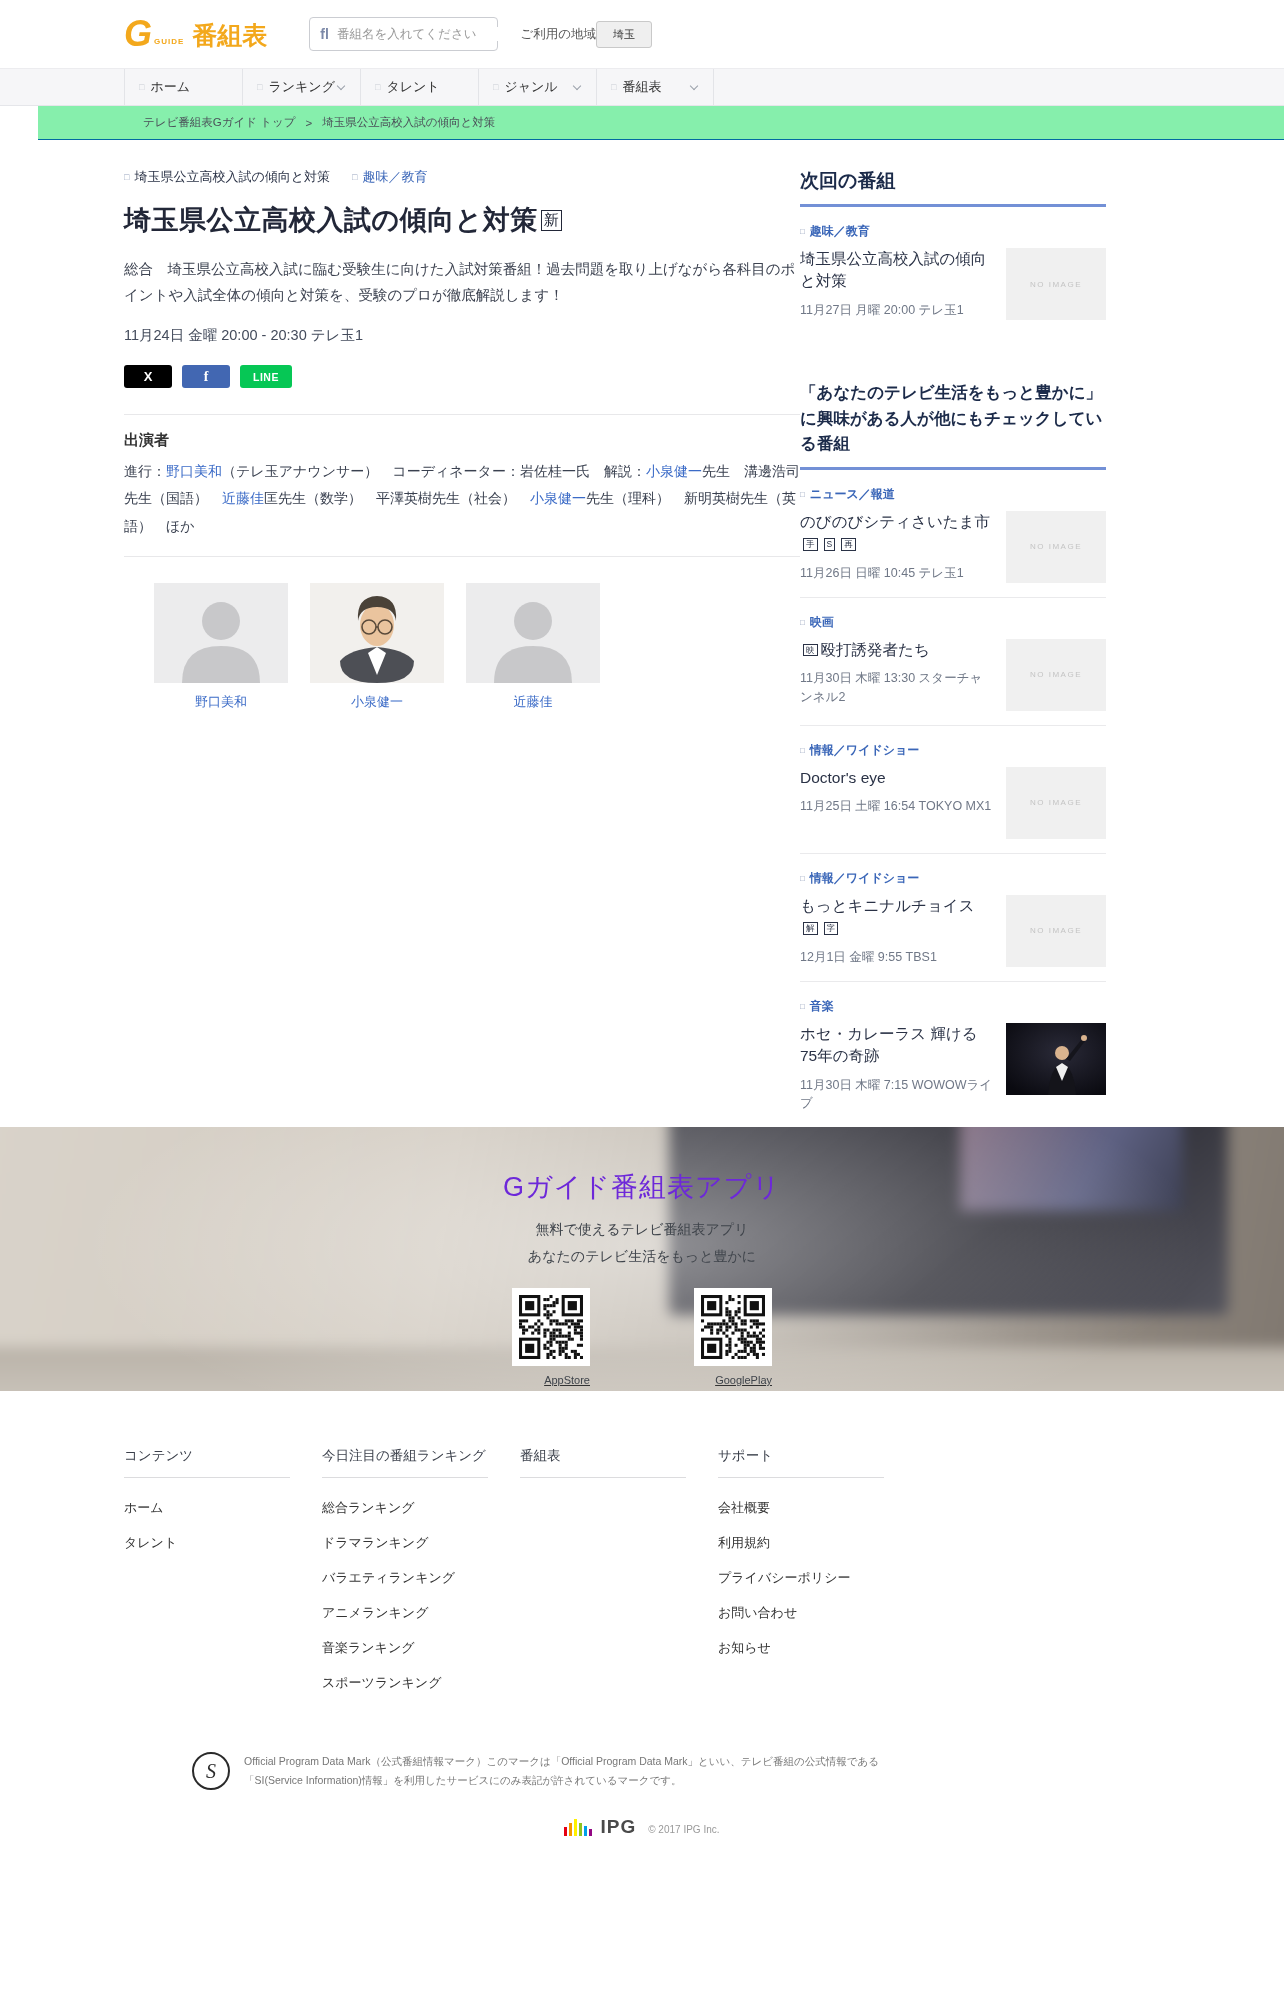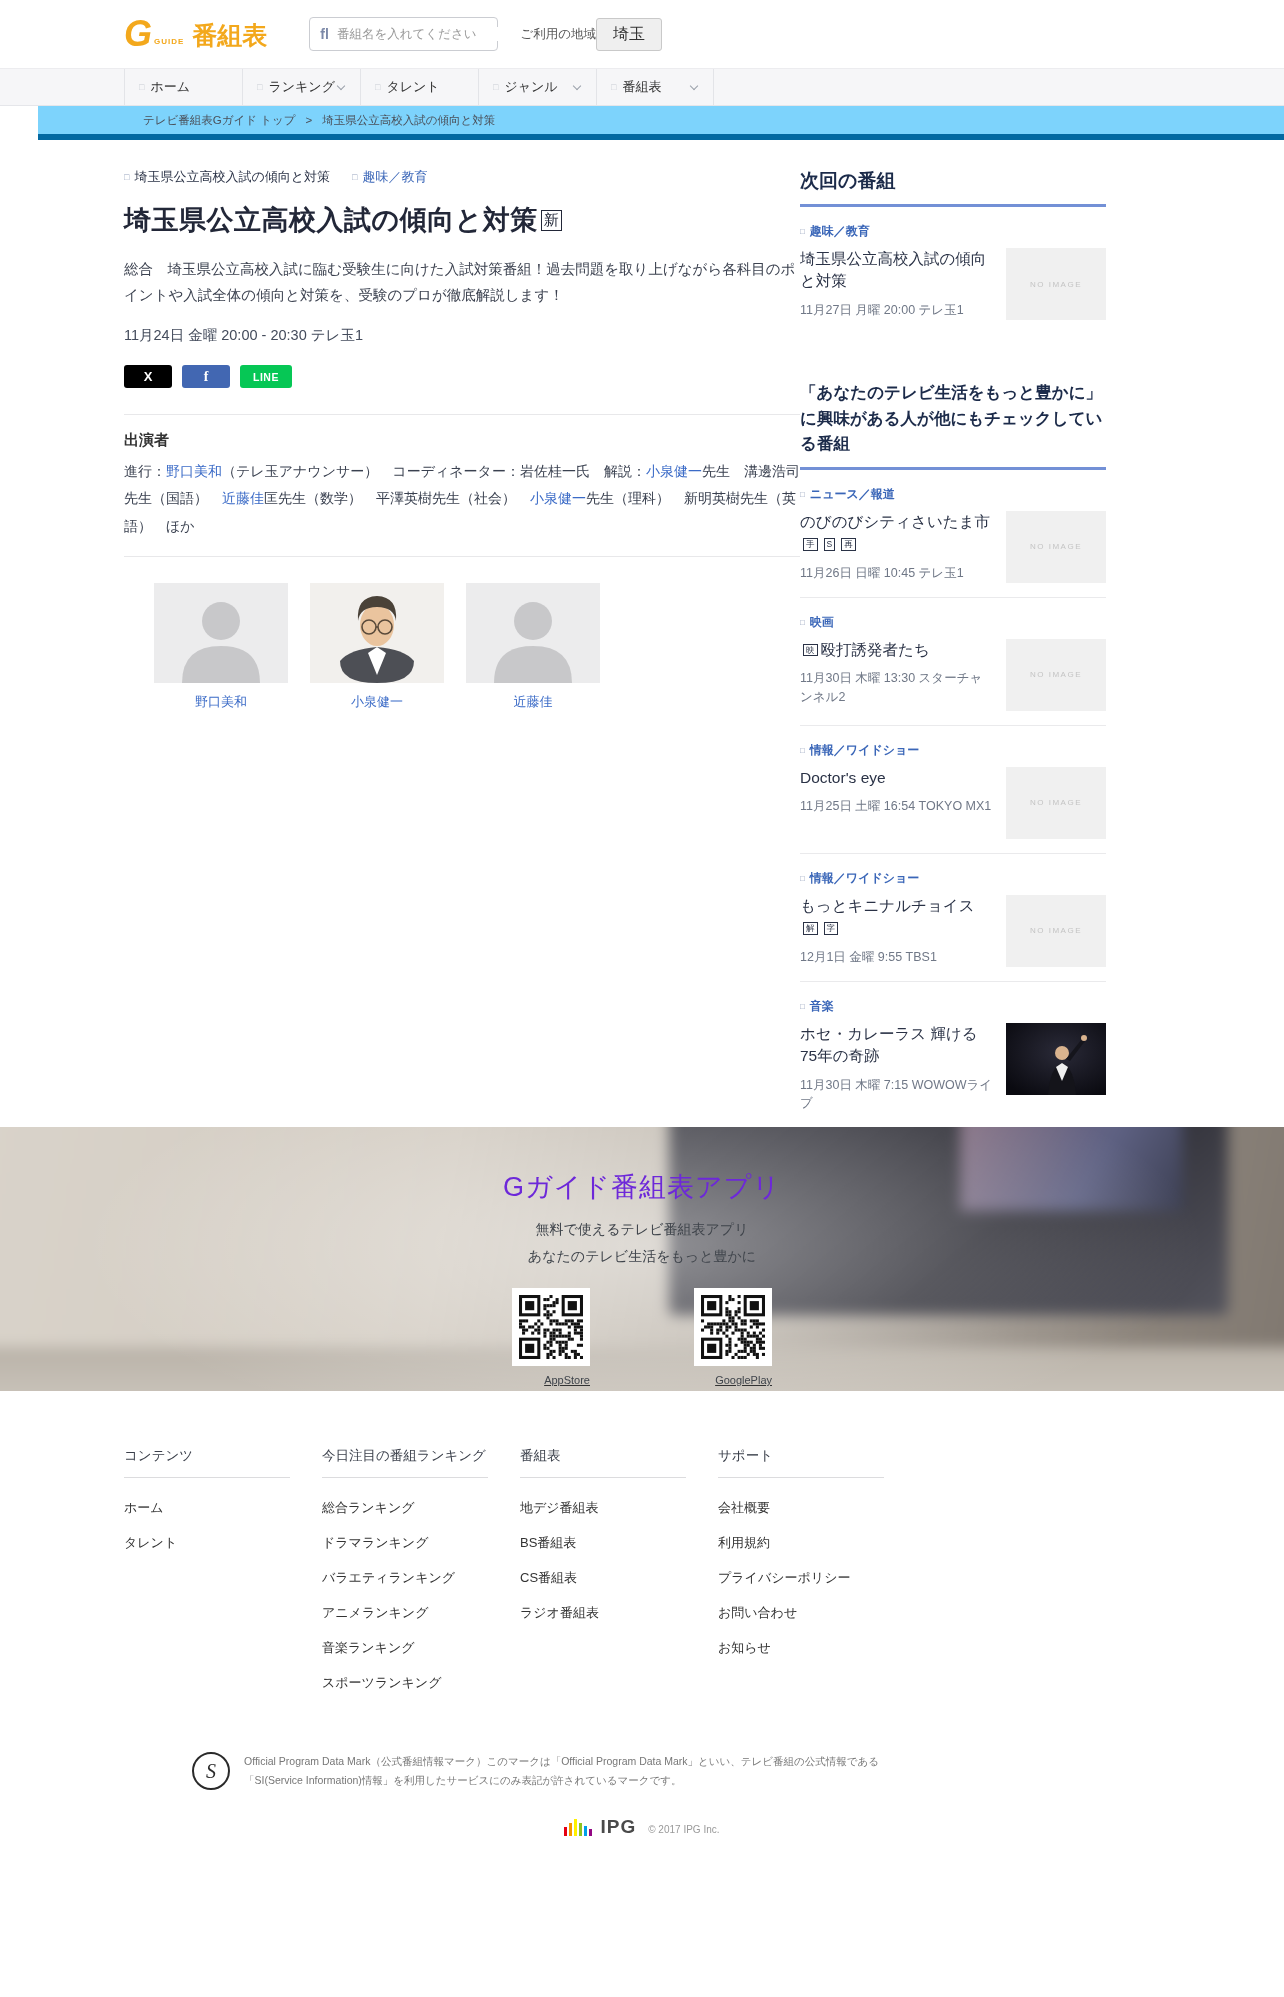--- a/index.html
+++ b/index.html
@@ -19,35 +19,35 @@
   .logo-guide { font-size:8px; font-weight:800; color:#F3A81C; letter-spacing:1px; padding-bottom:2px; }
   .logo-text { font-size:25px; font-weight:800; color:#F3A81C; line-height:1; margin-left:4px; }
   .search-box { margin-left:42px; width:189px; height:34px; border:1px solid #CBCDD2; border-radius:4px;
     display:flex; align-items:center; padding:8px 10px; background:#fff; }
   .search-icon { color:#7C89A8; font-size:14px; font-weight:700; margin-right:8px; }
   .search-box input { border:none; outline:none; flex:1; font-size:12.5px; color:#333;
     font-family:"Liberation Sans","DejaVu Sans",sans-serif; }
   .search-box input::placeholder { color:#999; }
   .region { margin-left:22px; display:flex; align-items:center; gap:0; }
   .region-label { font-size:12.5px; color:#555; }
-  .region-btn { background:#EFEFEF; border:1px solid #C9C9C9; border-radius:3px; font-size:16px;
+  .region-btn { background:#EFEFEF; border:1px solid #C9C9C9; border-radius:3px; font-size:11px;
     color:#333; padding:5px 16px; cursor:pointer; }
 
   
   .main-nav { background:#F6F6F8; border-top:1px solid #ECECEF; border-bottom:1px solid #E5E6EA; height:38px; }
   .main-nav .container { display:flex; height:100%; }
   .nav-item { display:flex; align-items:center; height:100%; padding:0 14px; min-width:118px;
     border-left:1px solid #E3E4E8; font-size:13px; color:#333; cursor:pointer; position:relative; }
   .nav-item:last-child { border-right:1px solid #E3E4E8; }
   .nav-ico { color:#C9CDD4; font-size:9px; margin-right:6px; }
   .nav-chev { width:6px; height:6px; border-right:1px solid #9AA0AA; border-bottom:1px solid #9AA0AA;
     transform:rotate(45deg); margin-left:auto; margin-right:2px; margin-top:-3px; }
 
   
-  .breadcrumb { background:#7dd3fc; height:34px; border-bottom:6px solid #0369a1;margin-left:38px; }
+  .breadcrumb { background:#86efac; height:34px; border-bottom:1px solid #0369a1;margin-left:38px; }
   .breadcrumb .container { display:flex; align-items:center; height:100%; font-size:11.5px; color:#4A4F58; gap:10px; }
   .breadcrumb a { color:#4A4F58; }
 
   
   .main-wrap { min-height:726px; }
   .main-wrap .container { display:flex; padding-top:28px; }
   .main-col { width:676px; }
   .side-col { width:306px; }
 
   .tag-row { display:flex; align-items:center; gap:22px; font-size:13px; }
@@ -674,26 +674,20 @@
             <li><a>総合ランキング</a></li>
             <li><a>ドラマランキング</a></li>
             <li><a>バラエティランキング</a></li>
             <li><a>アニメランキング</a></li>
             <li><a>音楽ランキング</a></li>
             <li><a>スポーツランキング</a></li>
           </ul>
         </div>
         <div class="footer-col">
           <div class="footer-col-head">番組表</div>
-          <ul>
-            <li><a>地デジ番組表</a></li>
-            <li><a>BS番組表</a></li>
-            <li><a>CS番組表</a></li>
-            <li><a>ラジオ番組表</a></li>
-          </ul>
         </div>
         <div class="footer-col">
           <div class="footer-col-head">サポート</div>
           <ul>
             <li><a>会社概要</a></li>
             <li><a>利用規約</a></li>
             <li><a>プライバシーポリシー</a></li>
             <li><a>お問い合わせ</a></li>
             <li><a>お知らせ</a></li>
           </ul>

